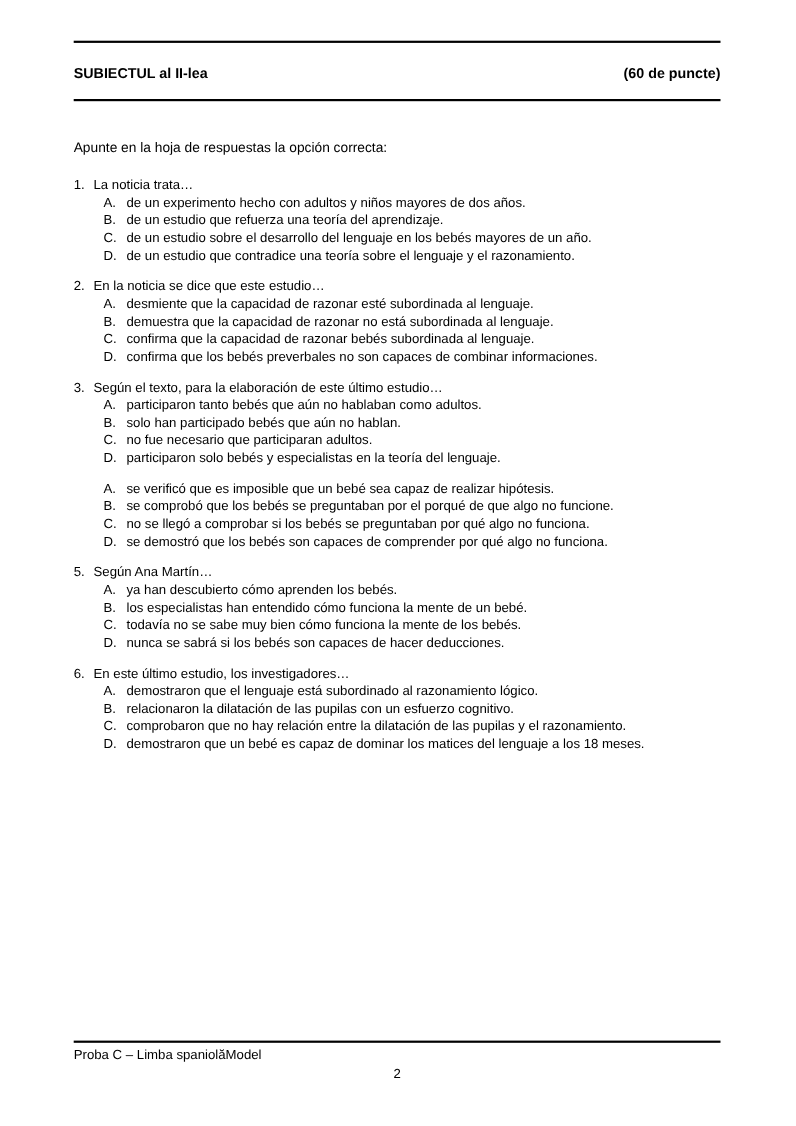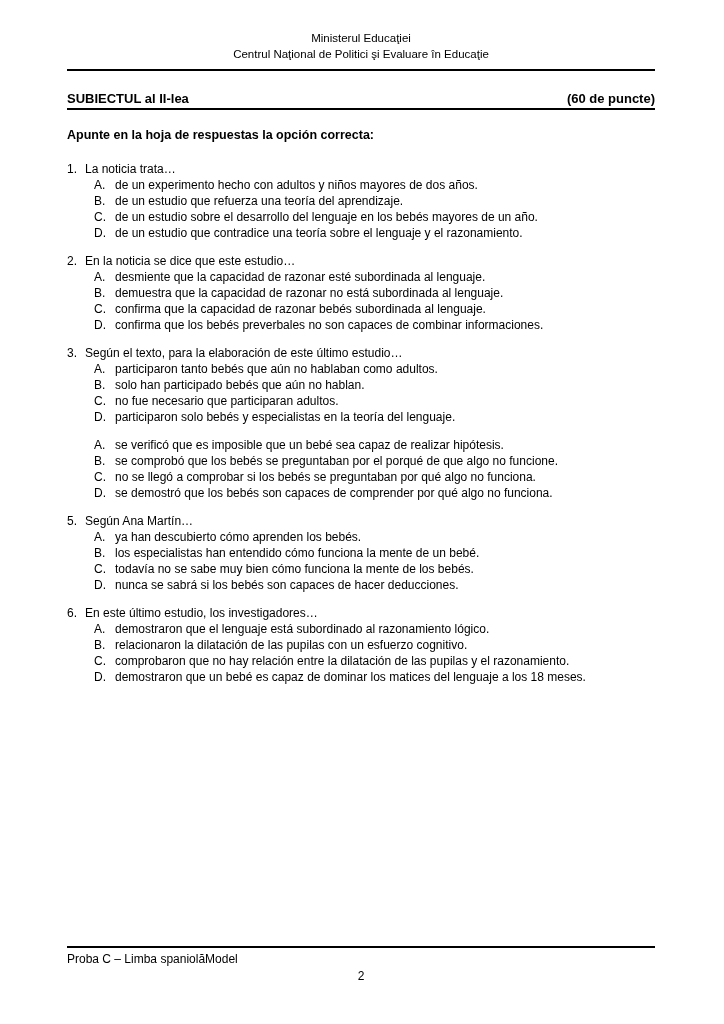--- a/index.html
+++ b/index.html
@@ -21,47 +21,43 @@
   .header-rule { border-top:2px solid #000; margin-top:7px; }
 
   .subject-line {
     display:flex;
     justify-content:space-between;
     align-items:center;
     font-weight:bold;
     font-size:13px;
     margin-top:20px;
     border-bottom:2px solid #000;
-    padding-bottom:1px;
+    padding-bottom:15px;
   }
-  .instruction { font-weight:bold; margin-top:17px; font-size:12.5px; }
+  .instruction { font-weight:normal; margin-top:34px; font-size:12.5px; }
 
   .questions { margin-top:18px; }
   .question { margin-bottom:12px; }
   .stem { white-space:nowrap; }
   .qnum { display:inline-block; min-width:14px; margin-right:4px; }
   .opt { display:flex; padding-left:27px; white-space:nowrap; }
   .ol { width:21px; flex-shrink:0; }
   .ot { flex:1; }
 
   .footer { position:absolute; left:67px; right:69px; bottom:40px; }
   .footer-rule { border-top:2px solid #000; }
   .footer-row { display:flex; justify-content:flex-start; margin-top:3px; }
   .page-number { text-align:center; margin-top:1px; }
 </style>
 </head>
 <body>
 
 <div class="page">
   <div class="content">
 
-    <div class="doc-header">
-      <div>Ministerul Educaţiei</div>
-      <div>Centrul Naţional de Politici şi Evaluare în Educaţie</div>
-    </div>
     <div class="header-rule"></div>
 
     <div class="subject-line">
       <span>SUBIECTUL al II-lea</span>
       <span>(60 de puncte)</span>
     </div>
 
     <div class="instruction">Apunte en la hoja de respuestas la opción correcta:</div>
 
     <div class="questions">

